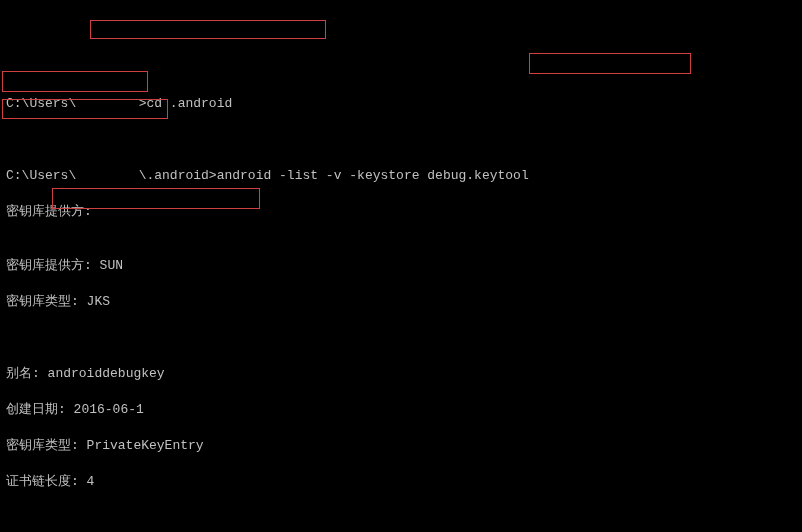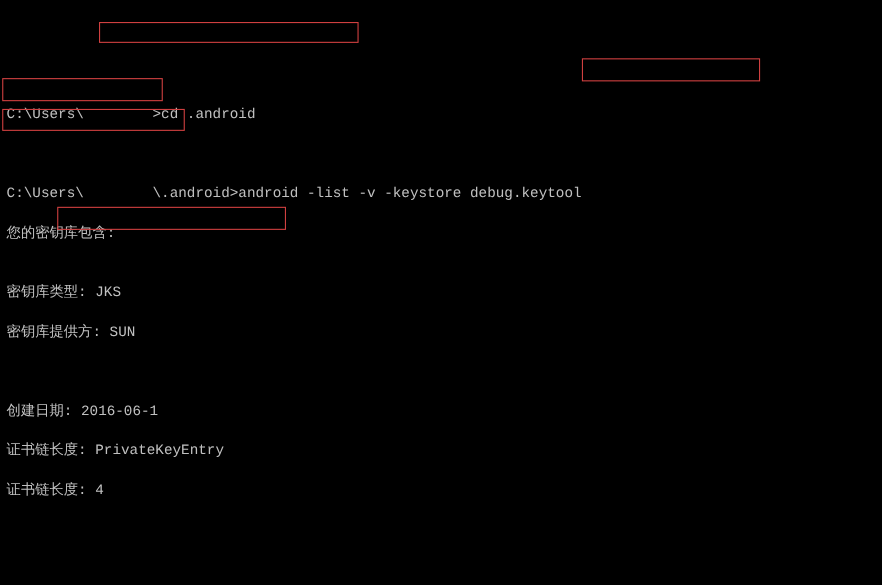--- a/index.html
+++ b/index.html
@@ -36,28 +36,29 @@
   </style>
 </head>
 <body>
 
 
 
 <div class="content">
 <span class="line"><span>C:\Users\</span><span>        </span><span>&gt;</span><span>cd .android</span></span>
 <span class="line"> </span>
 <span class="line"><span>C:\Users\</span><span>        </span><span>\.android&gt;</span><span>android -list -v -keystore</span><span> debug.keytool</span></span>
-<span class="line">您的密钥库包含:</span>
+<span class="line">密钥库提供方:</span>
 <span class="line"></span>
+<span class="line">密钥库提供方: SUN</span>
 <span class="line">密钥库类型: JKS</span>
-<span class="line">密钥库提供方: SUN</span>
 <span class="line"></span>
 <span class="line"></span>
+<span class="line"><span>别名:</span><span> androiddebugkey</span></span>
 <span class="line">创建日期: 2016-06-1</span>
-<span class="line">证书链长度: PrivateKeyEntry</span>
+<span class="line">密钥库类型: PrivateKeyEntry</span>
 <span class="line">证书链长度: 4</span>
 
 
 
 
 
 
 
 
 

